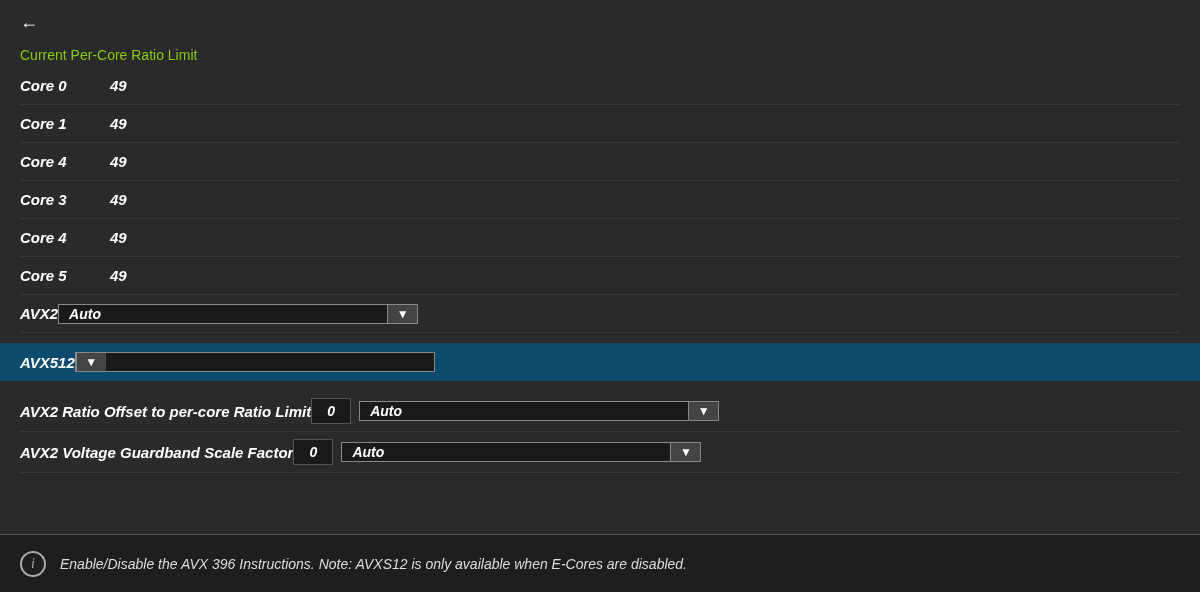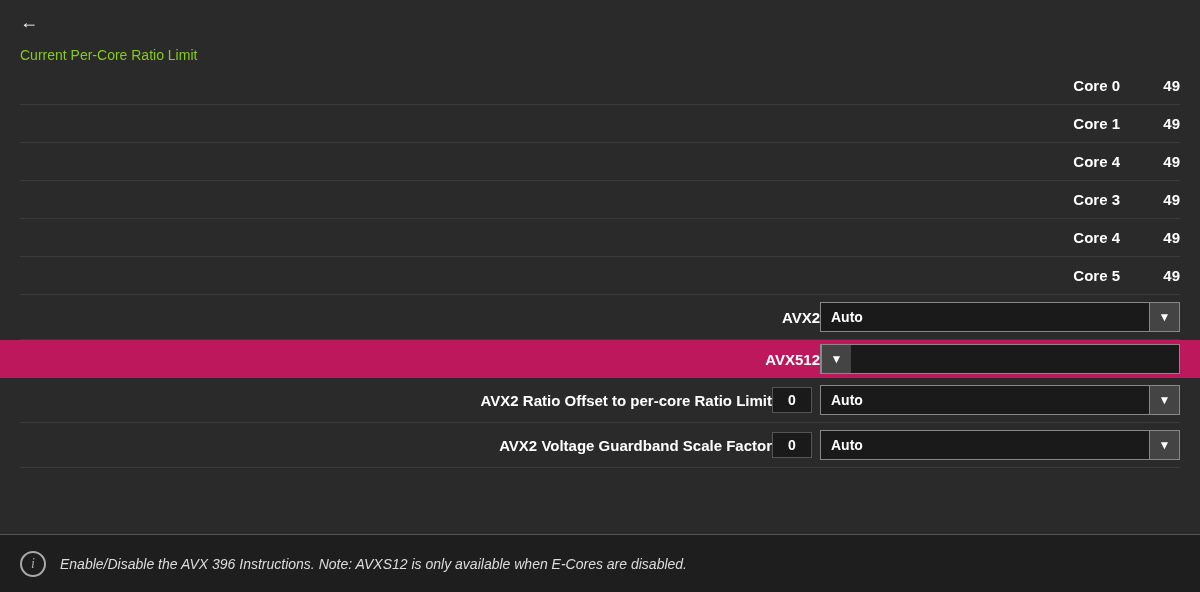--- a/index.html
+++ b/index.html
@@ -53,29 +53,30 @@
       font-size: 14px;
       color: #84cc16;
       padding: 6px 0 4px 0;
       font-weight: normal;
     }
 
     
     .setting-row {
       display: flex;
       align-items: center;
-      justify-content: flex-end;
+      justify-content: flex-start;
       padding: 7px 0;
       border-bottom: 1px solid #3a3a3a;
       min-height: 38px;
+      font-style: italic;
     }
 
     .setting-row.highlighted {
-      background-color: #be185d;
-      margin: 0 -20px;
+      background-color: #0c4a6e;
+      margin: 10px -20px;
       padding: 1px 20px;
       border-bottom: none;
     }
 
     .setting-label {
       font-size: 15px;
       color: #ffffff;
       font-weight: bold;
     }
 
@@ -92,21 +93,21 @@
       text-align: right;
     }
 
     
     .dropdown {
       display: flex;
       align-items: center;
       border: 1px solid #888888;
       background-color: #1a1a1a;
       min-width: 360px;
-      height: 30px;
+      height: 20px;
       position: relative;
     }
 
     .dropdown-text {
       flex: 1;
       padding: 0 10px;
       font-size: 14px;
       color: #ffffff;
       font-weight: bold;
     }

